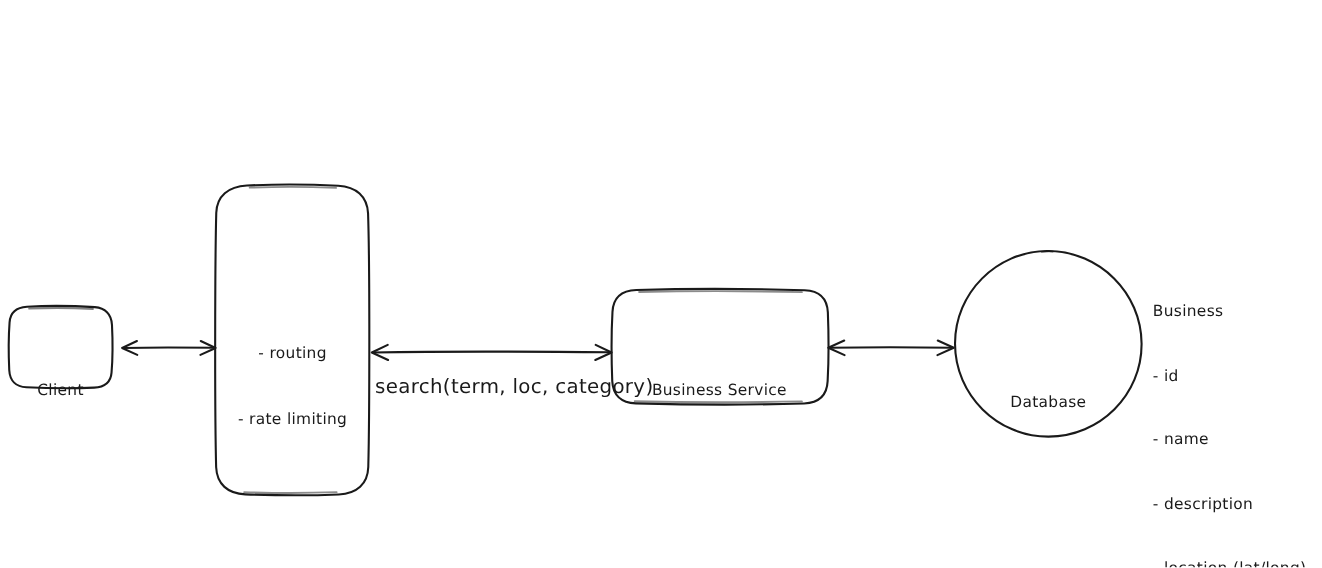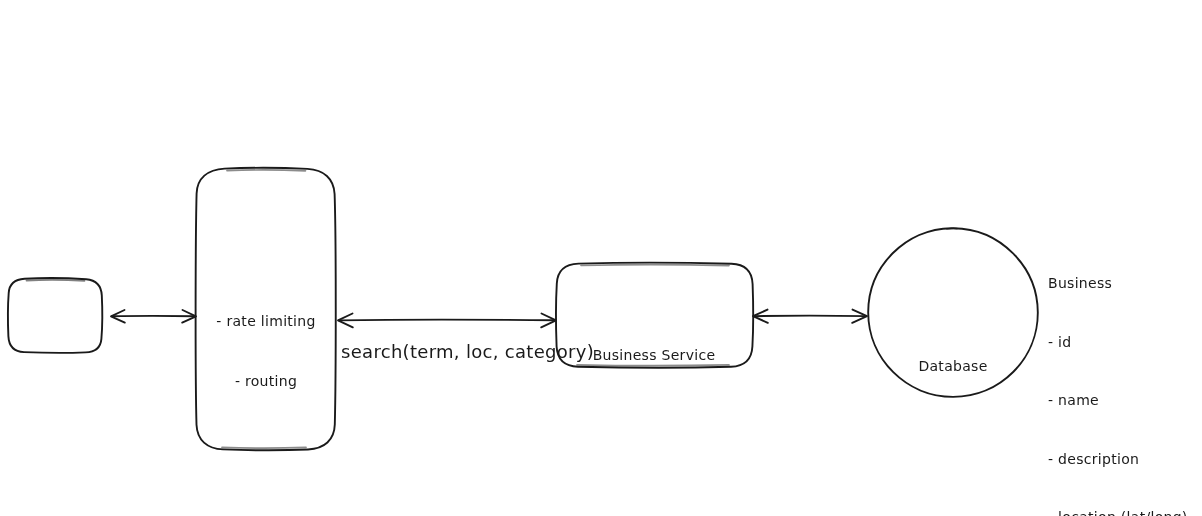--- a/index.html
+++ b/index.html
@@ -173,24 +173,27 @@
       <path class="stroke" d="M 541.5 313.5 L 556.0 320.4 L 541.2 327.3"></path>
     </g>
 
     <g>
       <path class="stroke" d="M 754 316.2 C 790 315.4, 835 315.6, 866 316.1"></path>
       <path class="stroke" d="M 767.5 309.6 L 753.0 316.2 L 767.8 322.8"></path>
       <path class="stroke" d="M 852.5 309.6 L 867.0 316.2 L 852.2 322.8"></path>
     </g>
   </svg>
 
+  <div class="node-label" id="label-client">
+    <span class="title">Client</span>
+  </div>
 
   <div class="node-label" id="label-gateway">
+    <span class="bullet">- routing</span>
     <span class="bullet">- rate limiting</span>
-    <span class="bullet">- routing</span>
   </div>
 
   <div class="node-label" id="label-service">
     <span class="title">Business Service</span>
   </div>
 
   <div class="node-label" id="label-database">
     <span class="title">Database</span>
   </div>
 

